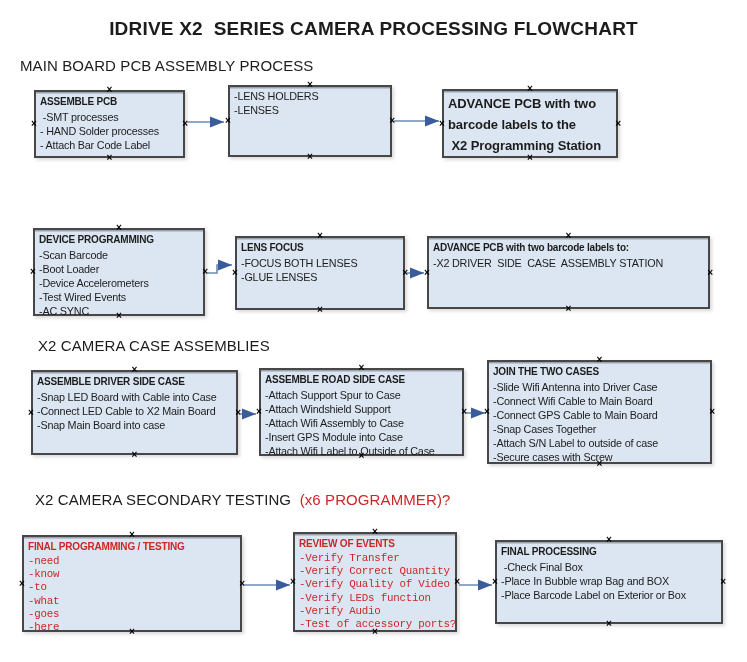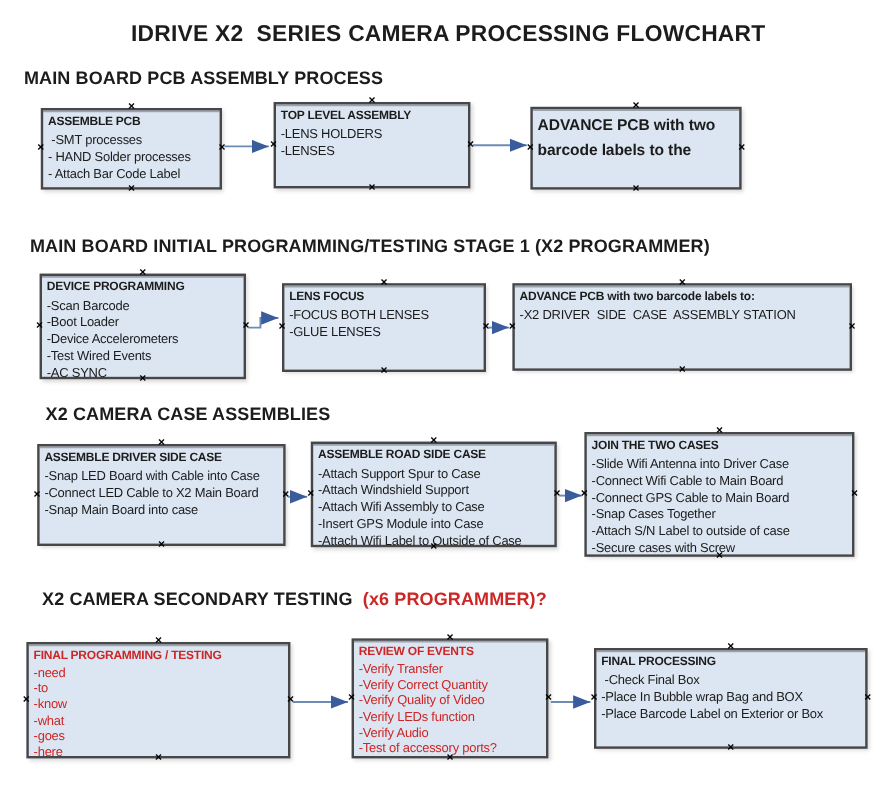--- a/index.html
+++ b/index.html
@@ -6,39 +6,39 @@
   #canvas{
     position:relative;width:747px;height:662px;background:var(--bg,#fff);
     font-family:"Liberation Sans","DejaVu Sans",sans-serif;color:var(--text,#1c1c1c);
     overflow:hidden;
   }
   .page-title{
     position:absolute;left:0;right:0;top:18px;text-align:center;
     font-size:19px;font-weight:bold;letter-spacing:0.2px;white-space:pre;
   }
   .section-heading{
-    position:absolute;font-size:15px;font-weight:bold;white-space:pre;letter-spacing:0.1px;
+    position:absolute;font-size:15px;font-weight:normal;white-space:pre;letter-spacing:0.1px;
   }
   .section-heading .red-part{color:var(--red,#cc2626);text-align:right;}
   .box{
     position:absolute;box-sizing:border-box;z-index:1;
     background:var(--box-fill,#dce6f2);
     border:2px solid var(--box-border,#474747);
     box-shadow:inset 0 1.5px 0 #9aa2ad, 2px 2px 3px rgba(150,150,150,0.35);
     padding:2px 4px;
   }
   .box-title{
     font-size:10px;font-weight:bold;line-height:16px;letter-spacing:-0.2px;white-space:pre;
   }
   .box-title:empty{display:none;}
   .box-line{
     font-size:10.8px;line-height:14px;letter-spacing:-0.2px;white-space:pre;
   }
   .box-red .box-title,.box-red .box-line{color:var(--red,#cc2626);}
-  .box-red .box-line{line-height:13.2px;}
+  .box-red .box-line{line-height:13.2px;font-family:Liberation Mono, monospace;}
   .box-advance .box-line{font-weight:bold;font-size:13px;line-height:21px;letter-spacing:-0.1px;}
   .handle{
     position:absolute;font-size:10px;line-height:8px;color:#000;font-weight:bold;z-index:6;
   }
   .handle-top{top:-6px;left:50%;transform:translateX(-50%);}
   .handle-bottom{bottom:-6px;left:50%;transform:translateX(-50%);}
   .handle-left{left:-5px;top:50%;transform:translateY(-50%);}
   .handle-right{right:-5px;top:50%;transform:translateY(-50%);}
   svg.arrows{position:absolute;left:0;top:0;z-index:5;pointer-events:none;}
   .arrow-line{fill:none;stroke:var(--arrow-line,#6c8cb5);stroke-width:1.6;}
@@ -58,39 +58,38 @@
     <div class="box-line"> -SMT processes</div>
     <div class="box-line">- HAND Solder processes</div>
     <div class="box-line">- Attach Bar Code Label</div>
   <span class="handle handle-top">×</span>
       <span class="handle handle-bottom">×</span>
       <span class="handle handle-left">×</span>
       <span class="handle handle-right">×</span>
     </div>
 
   <div class="box" style="left:228px;top:85px;width:164px;height:72px">
-    <div class="box-title">TOP LEVEL ASSEMBLY</div>
     <div class="box-line">-LENS HOLDERS</div>
     <div class="box-line">-LENSES</div>
   <span class="handle handle-top">×</span>
       <span class="handle handle-bottom">×</span>
       <span class="handle handle-left">×</span>
       <span class="handle handle-right">×</span>
     </div>
 
   <div class="box box-advance" style="left:442px;top:89px;width:176px;height:69px">
     <div class="box-line">ADVANCE PCB with two</div>
     <div class="box-line">barcode labels to the</div>
-  <span class="handle handle-top">×</span>
-      <span class="handle handle-bottom">×</span>
-      <span class="handle handle-left">×</span>
-      <span class="handle handle-right">×</span>
-    </div>
-
-  <div class="section-heading" style="left:25px;top:197px">MAIN BOARD INITIAL PROGRAMMING/TESTING STAGE 1 (X2 PROGRAMMER)</div>
+    <div class="box-line"> X2 Programming Station</div>
+  <span class="handle handle-top">×</span>
+      <span class="handle handle-bottom">×</span>
+      <span class="handle handle-left">×</span>
+      <span class="handle handle-right">×</span>
+    </div>
+
 
   <div class="box" style="left:33px;top:228px;width:172px;height:88px">
     <div class="box-title">DEVICE PROGRAMMING</div>
     <div class="box-line">-Scan Barcode</div>
     <div class="box-line">-Boot Loader</div>
     <div class="box-line">-Device Accelerometers</div>
     <div class="box-line">-Test Wired Events</div>
     <div class="box-line">-AC SYNC</div>
   <span class="handle handle-top">×</span>
       <span class="handle handle-bottom">×</span>
@@ -155,22 +154,22 @@
       <span class="handle handle-bottom">×</span>
       <span class="handle handle-left">×</span>
       <span class="handle handle-right">×</span>
     </div>
 
   <div class="section-heading" style="left:35px;top:491px"><span>X2 CAMERA SECONDARY TESTING  </span><span class="red-part">(x6 PROGRAMMER)?</span></div>
 
   <div class="box box-red" style="left:22px;top:535px;width:220px;height:97px">
     <div class="box-title">FINAL PROGRAMMING / TESTING</div>
     <div class="box-line">-need</div>
+    <div class="box-line">-know</div>
     <div class="box-line">-to</div>
-    <div class="box-line">-know</div>
     <div class="box-line">-what</div>
     <div class="box-line">-goes</div>
     <div class="box-line">-here</div>
   <span class="handle handle-top">×</span>
       <span class="handle handle-bottom">×</span>
       <span class="handle handle-left">×</span>
       <span class="handle handle-right">×</span>
     </div>
 
   <div class="box box-red" style="left:293px;top:532px;width:164px;height:100px">

